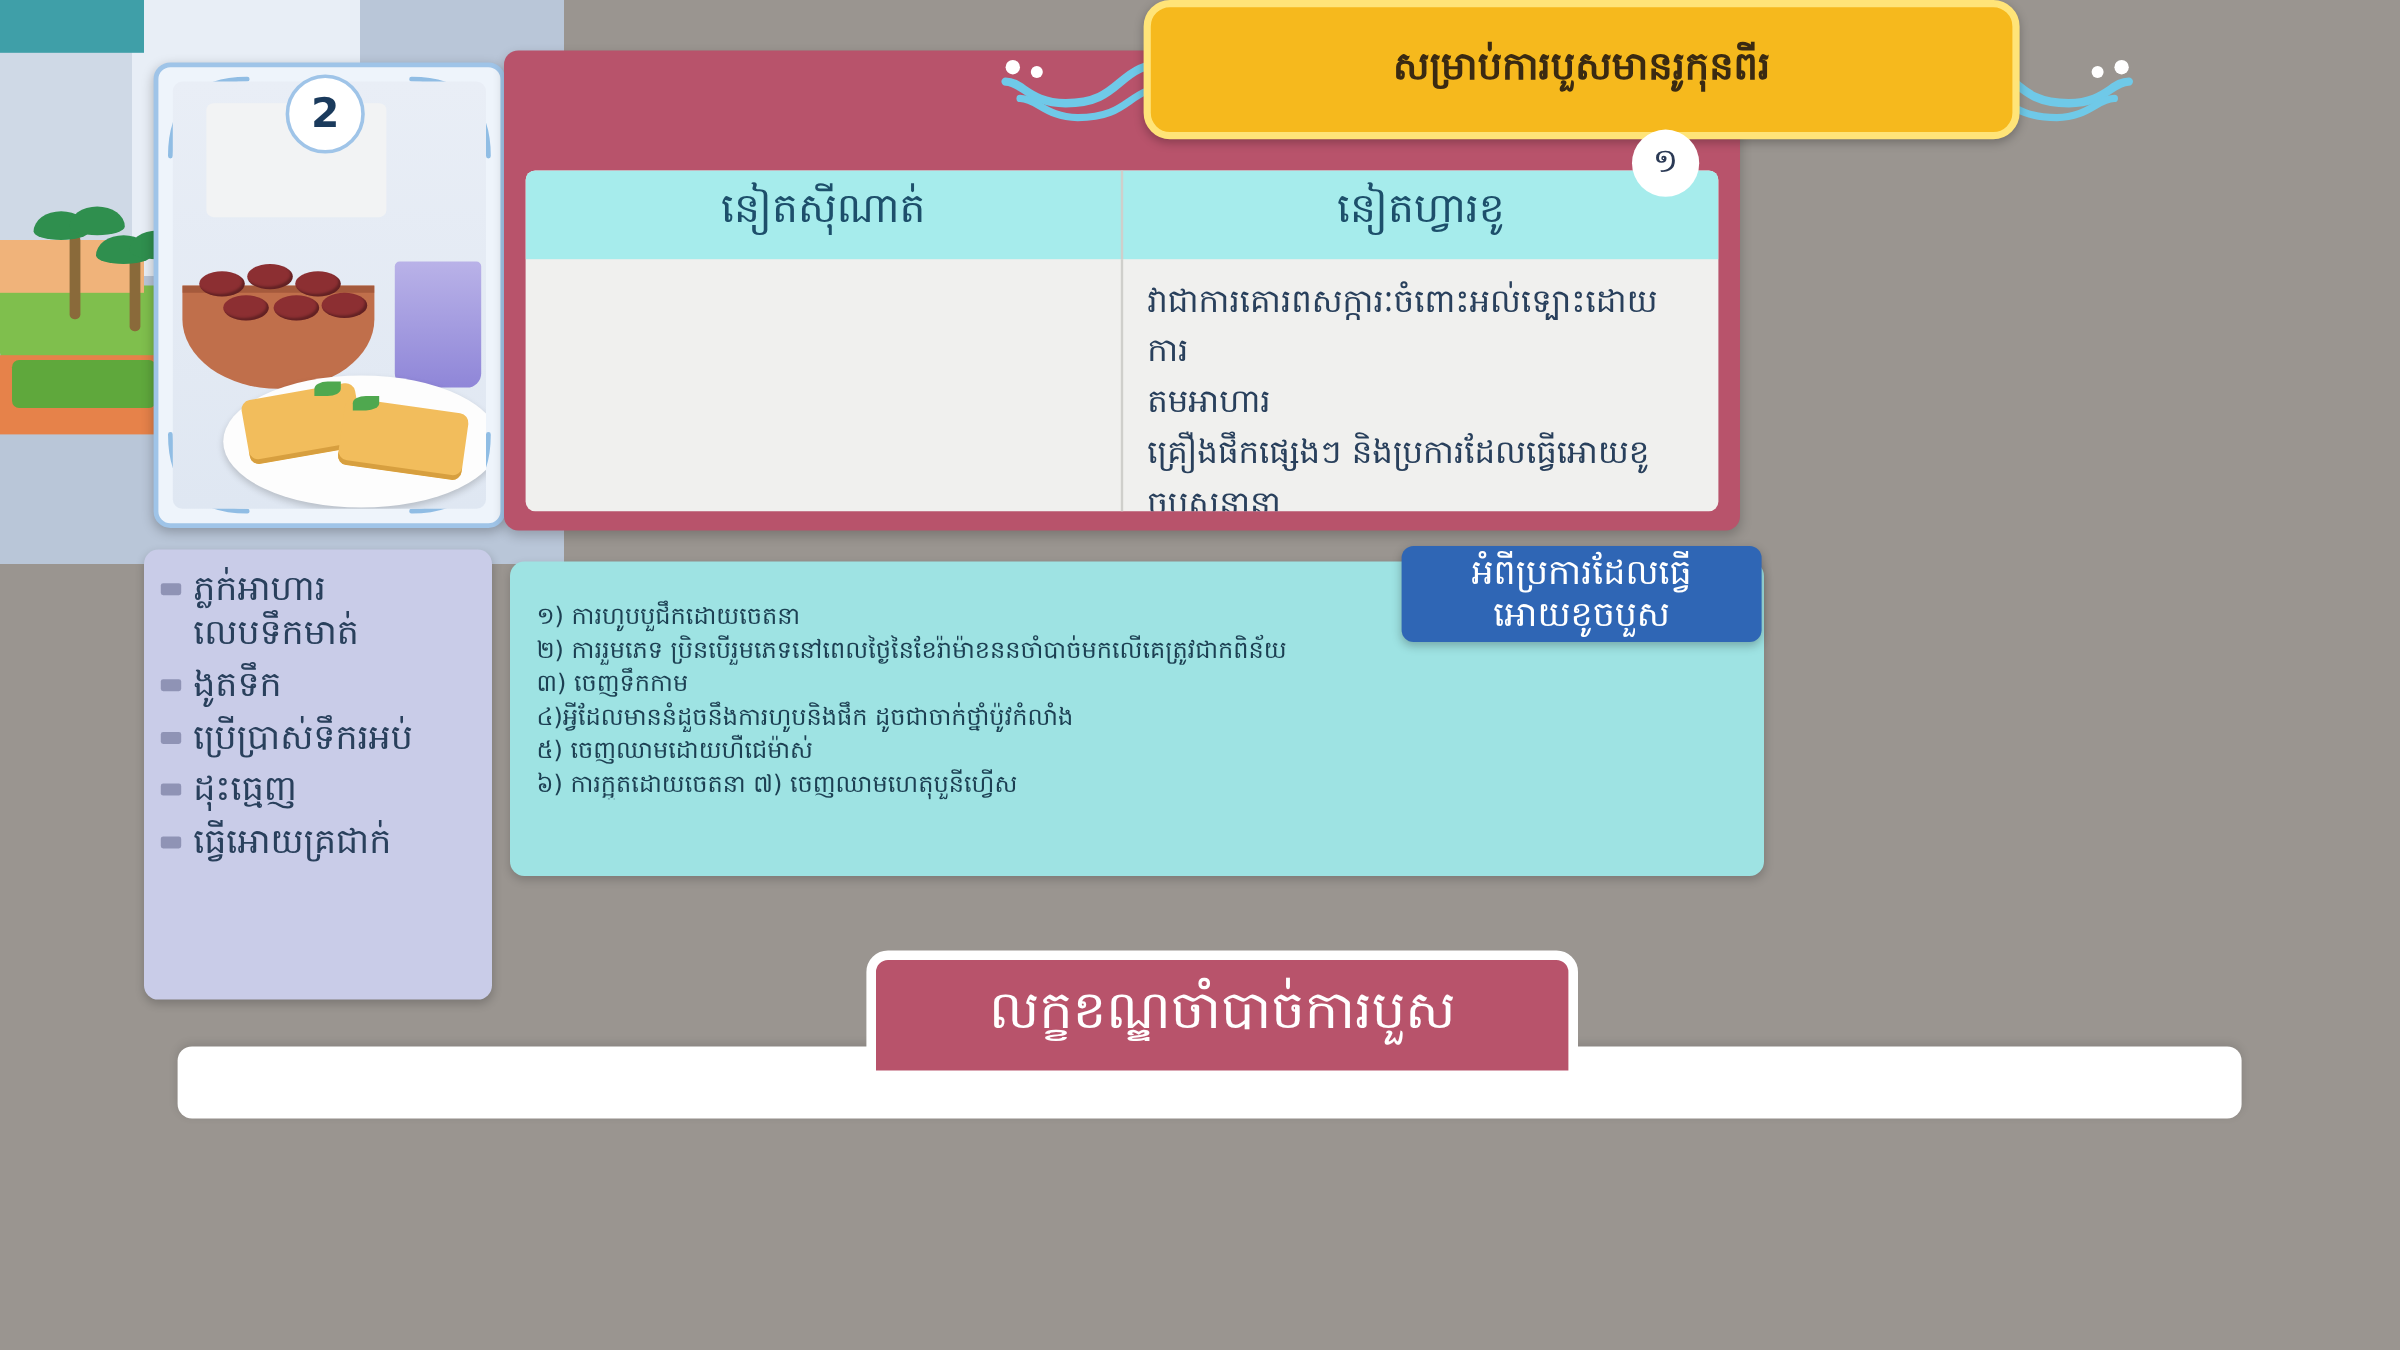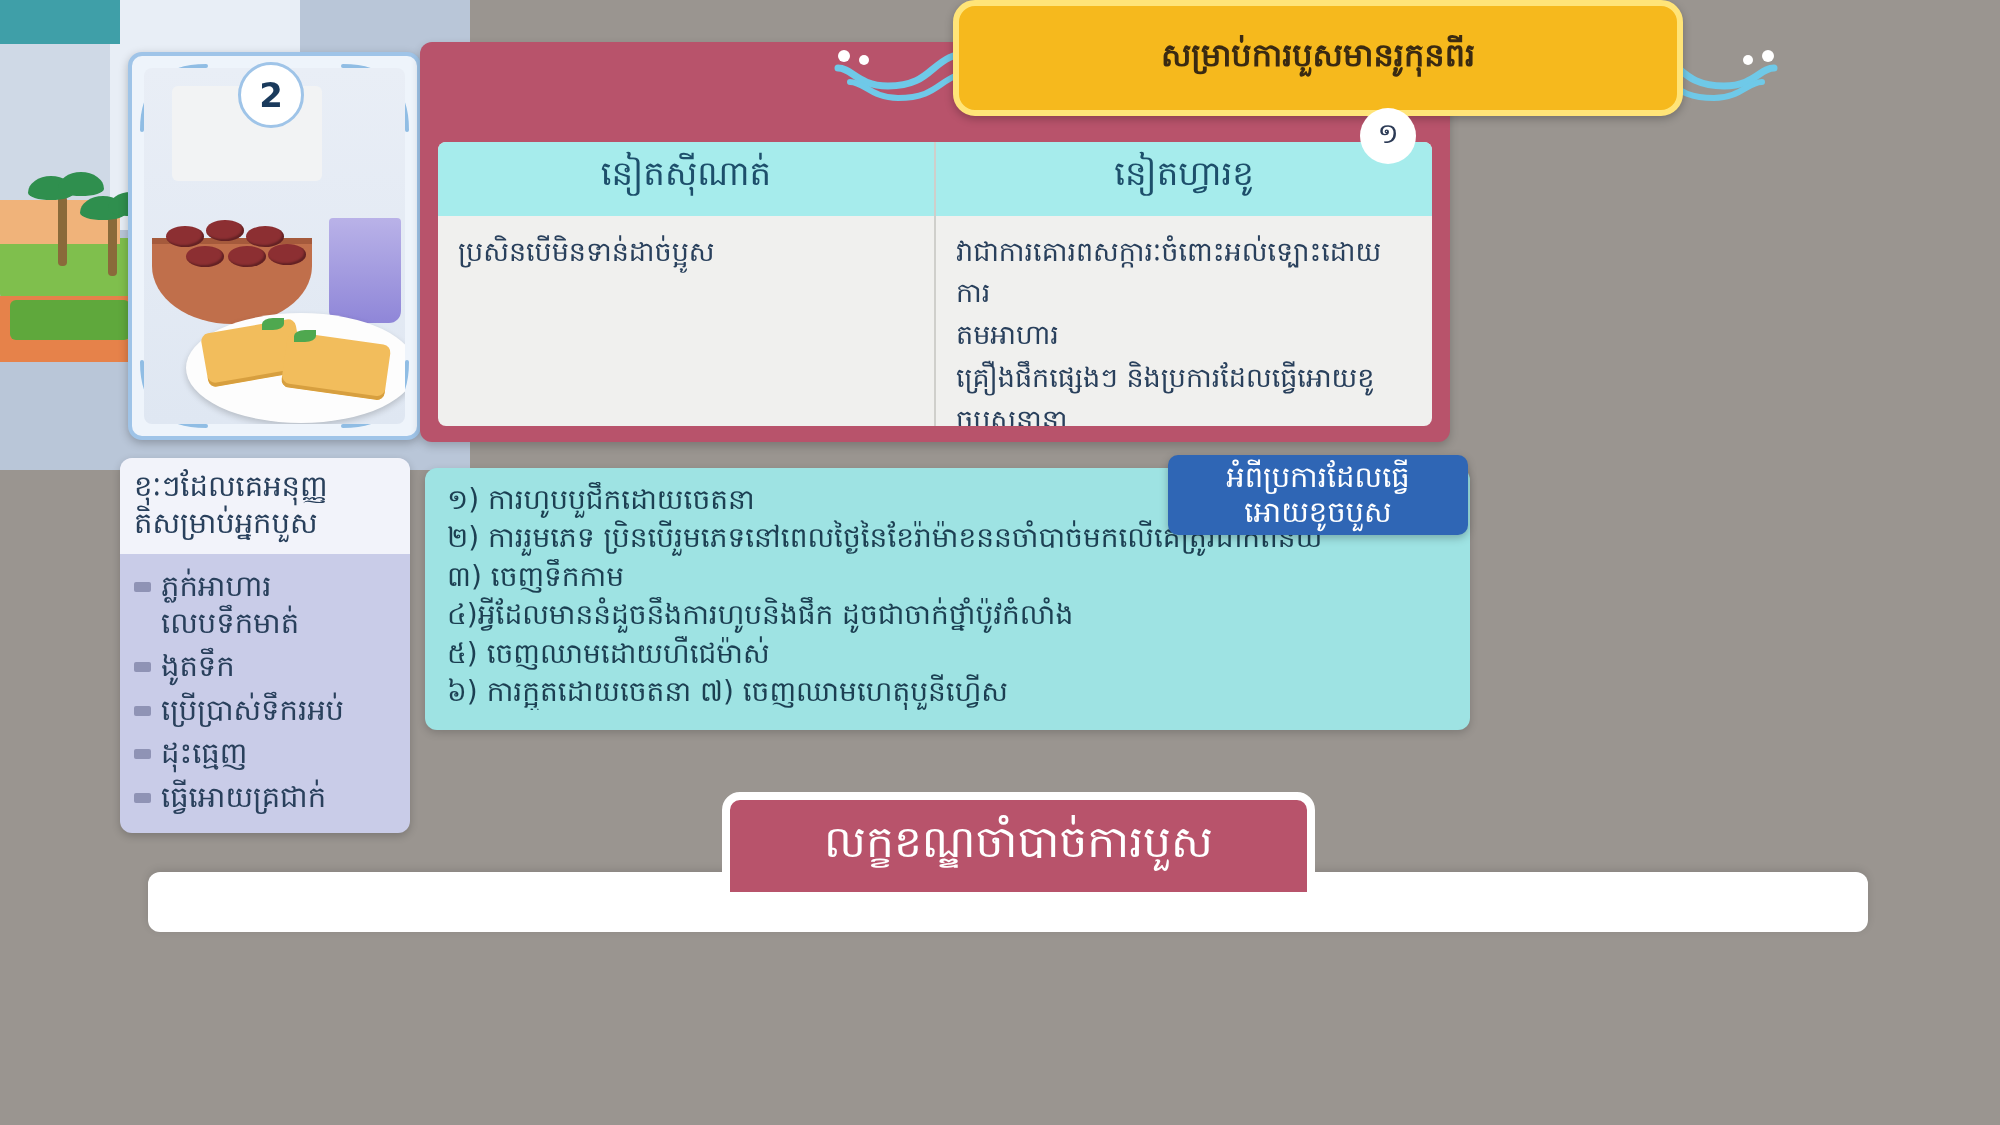--- a/index.html
+++ b/index.html
@@ -95,22 +95,22 @@
   #side-list-head{background:#f2f3fa;padding:10px 14px 12px;color:#29405c;
     font-size:29px;line-height:1.28;}
   #side-list ul{list-style:none;margin:0;padding:14px 10px 8px 14px;}
   #side-list li{display:flex;align-items:flex-start;gap:10px;margin-bottom:7px;
     color:#29405c;font-size:29px;line-height:1.26;}
   .bullet-sq{flex:none;width:17px;height:10px;background:#8f93b5;margin-top:14px;border-radius:2px;}
 
   
   #cyan-panel{
     position:absolute;left:425px;top:468px;width:1045px;height:262px;
-    background:#9ee3e3;border-radius:12px;padding:14px 22px;box-sizing:border-box;
-    color:#1c3f52;font-size:28px;line-height:1.30;
+    background:#9ee3e3;border-radius:12px;padding:32px 22px;box-sizing:border-box;
+    color:#1c3f52;font-size:20px;line-height:1.30;
     box-shadow:0 3px 8px rgba(0,0,0,.18);
   }
   #cyan-panel p{margin:0 0 2px 0;white-space:nowrap;overflow:hidden;}
 
   
   #blue-badge{
     position:absolute;left:1168px;top:455px;width:300px;height:80px;
     background:#2f66b5;border-radius:10px;
     display:flex;align-items:center;justify-content:center;text-align:center;
     color:#ffffff;font-size:29px;line-height:1.2;padding:4px 10px;box-sizing:border-box;
@@ -219,36 +219,33 @@
 
   <div id="page-num-badge">១</div>
 
   <div id="compare-table">
     <div class="tbl-head">
       <div class="cell">នៀតសុីណាត់</div>
       <div class="cell">នៀតហ្វារខូ</div>
     </div>
     <div class="tbl-body">
       <div class="cell">
-        <p>ប្រសិនបើមិនទាន់ដាច់ប្អូស</p>
       </div>
       <div class="cell">
         <p>វាជាការគោរពសក្ការៈចំពោះអល់ទ្បោះដោយការ</p>
         <p>តមអាហារ</p>
         <p>គ្រឿងផឹកផ្សេងៗ និងប្រការដែលធ្វើអោយខូ</p>
         <p>ចបួសនានា</p>
 
       </div>
     </div>
   </div>
 </div>
 
 <div id="side-list">
-  <div id="side-list-head" style="white-space: pre-line;">ខុៈៗដែលគេអនុញ្ញ
-តិសម្រាប់អ្នកបួស</div>
   <ul>
     <li>
       <span class="bullet-sq"></span>
       <span style="white-space: pre-line;">ភ្លក់អាហារ
 លេបទឹកមាត់</span>
     </li>
     <li>
       <span class="bullet-sq"></span>
       <span>ងូតទឹក</span>
     </li>

